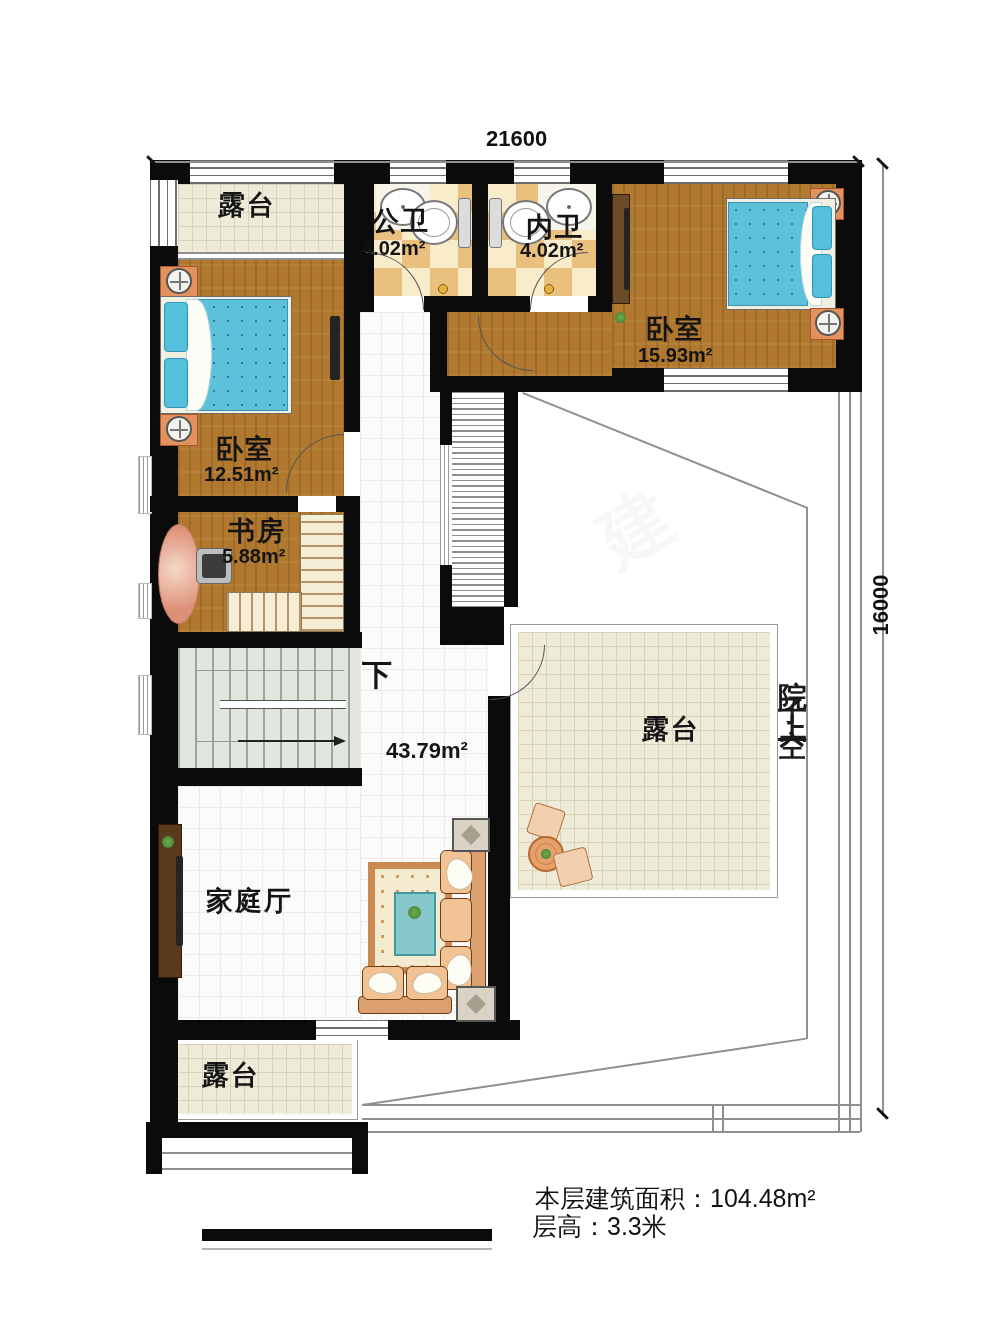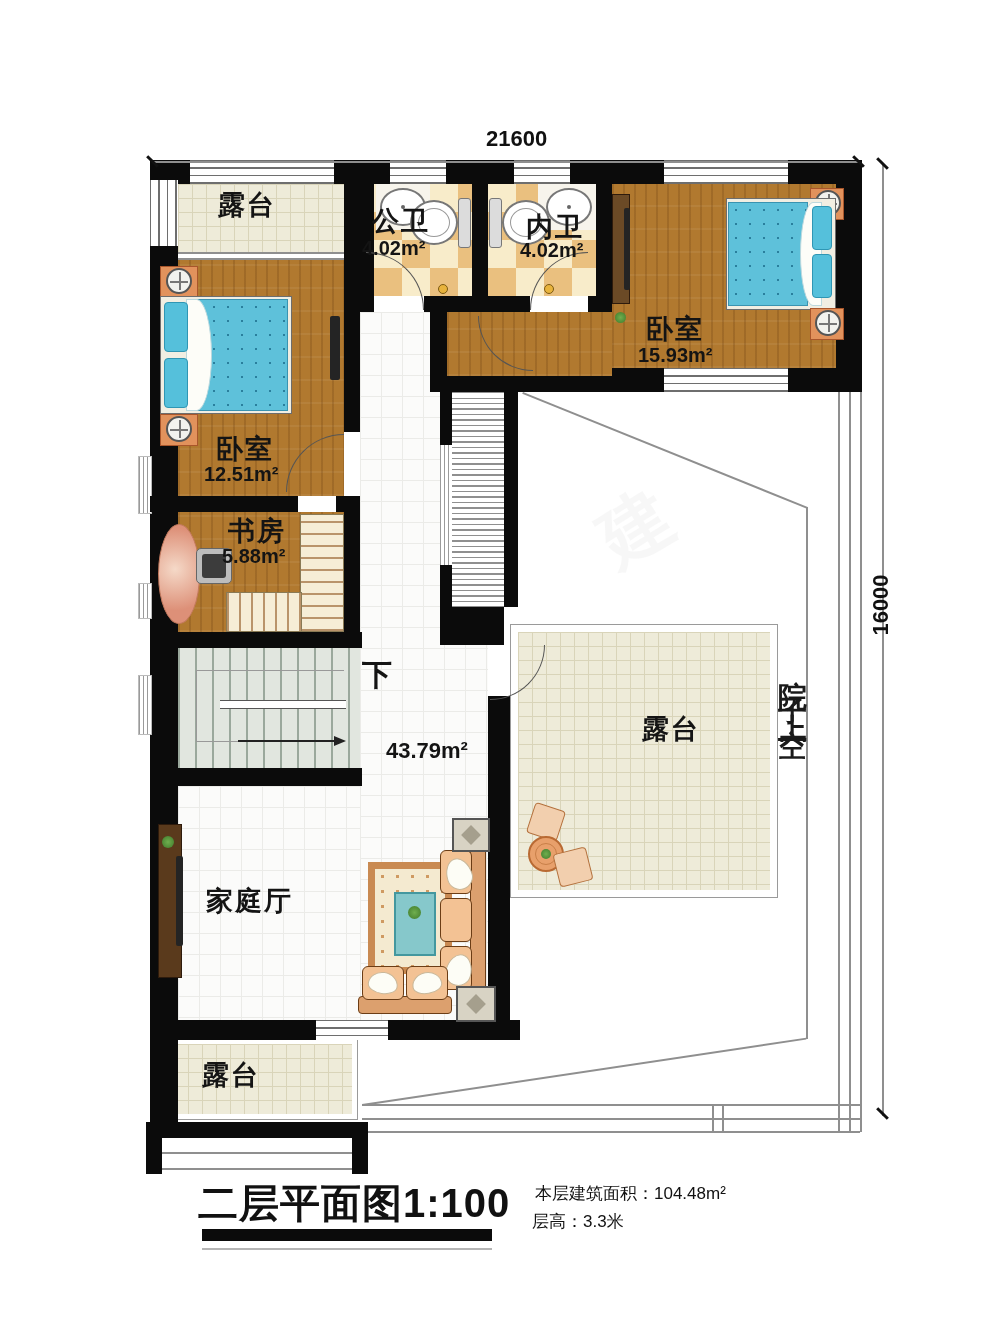--- a/index.html
+++ b/index.html
@@ -68,21 +68,21 @@
   .tick{position:absolute;width:15px;height:3px;background:#111;transform:rotate(45deg);}
   .arrowline{position:absolute;height:2px;background:#222;}
   .arrowhead{position:absolute;width:0;height:0;border-left:12px solid #222;border-top:5px solid transparent;border-bottom:5px solid transparent;}
   .landing{position:absolute;border:1px solid #999;border-right:none;box-sizing:border-box;}
   .rail{position:absolute;background:#fff;border-top:1.5px solid #555;border-bottom:1.5px solid #555;box-sizing:border-box;}
   .knob{position:absolute;width:8px;height:8px;background:#e8b33c;border:1px solid #7d5a12;border-radius:50%;}
   .wm{position:absolute;font-size:72px;font-weight:bold;color:#8a8a8a;opacity:0.06;transform:rotate(-32deg);pointer-events:none;}
   .title{position:absolute;font-weight:bold;font-size:40px;letter-spacing:1px;color:#111;white-space:nowrap;}
   .titlebar{position:absolute;background:#0b0b0b;}
   .titleline{position:absolute;background:#b5b5b5;}
-  .info{position:absolute;font-size:17px;color:#111;white-space:nowrap;}
+  .info{position:absolute;font-size:25px;color:#111;white-space:nowrap;}
 </style>
 </head>
 <body>
 
 <div id="stage">
 
   <div class="wm" style="left:200px;top:300px;">柏</div>
   <div class="wm" style="left:600px;top:480px;">建</div>
   <div class="wm" style="left:250px;top:820px;">柏</div>
 
@@ -269,19 +269,18 @@
 
   <div class="dim-text" style="left:486px;top:126px;">21600</div>
   <div class="gline" style="left:152px;top:161px;width:708px;height:1.5px;"></div>
   <div class="tick" style="left:145px;top:160px;"></div>
   <div class="tick" style="left:851px;top:160px;"></div>
   <div class="gline" style="left:882px;top:164px;width:1.5px;height:952px;"></div>
   <div class="tick" style="left:875px;top:162px;"></div>
   <div class="tick" style="left:875px;top:1112px;"></div>
   <div class="dim-text" style="left:846px;top:592px;transform:rotate(-90deg);transform-origin:center;width:70px;text-align:center;">16000</div>
 
-  <div class="title" style="left:198px;top:1176px;">二层平面图1:100</div>
   <div class="titlebar" style="left:202px;top:1229px;width:290px;height:12px;"></div>
   <div class="titleline" style="left:202px;top:1248px;width:290px;height:2px;"></div>
   <div class="info" style="left:535px;top:1182px;">本层建筑面积：104.48m²</div>
   <div class="info" style="left:532px;top:1210px;">层高：3.3米</div>
 
 </div>
 
 </body></html>

